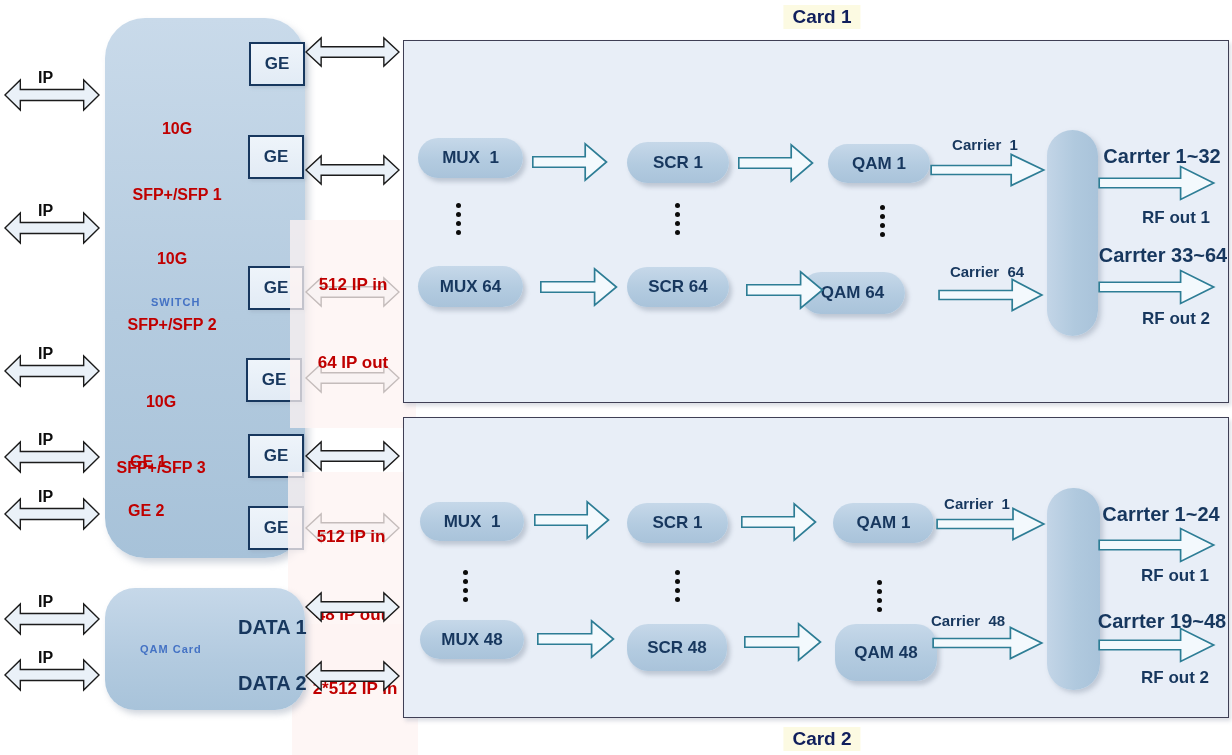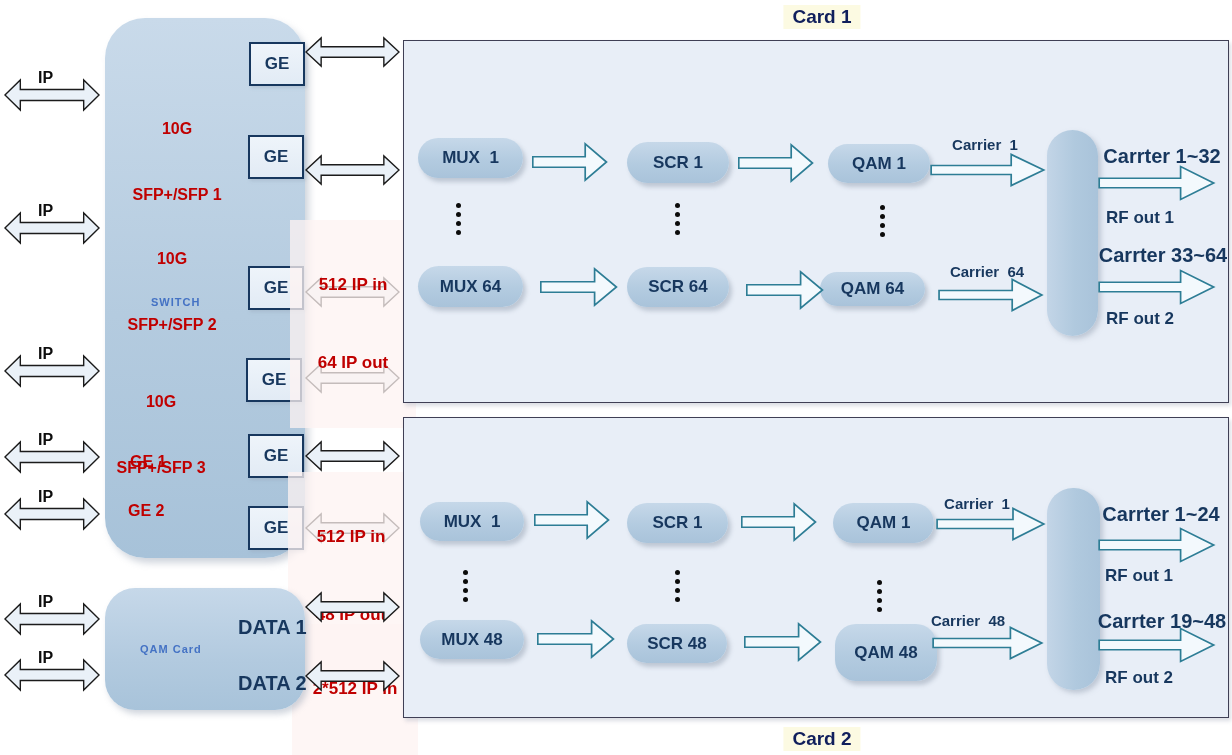--- a/index.html
+++ b/index.html
@@ -43,21 +43,21 @@
     border:2px solid #17375e;box-sizing:border-box;
     display:flex;align-items:center;justify-content:center;
     color:#17375e;font-weight:bold;font-size:17px;
     box-shadow:2px 2px 3px rgba(150,162,180,.35);
   }
   
   .lbl{position:absolute;font-weight:bold;color:#17375e;white-space:pre;}
   .ip{color:#0d0d0d;font-size:16px;}
   .navy15{font-size:15px;}
   .navy16{font-size:20px;}
-  .navy17{font-size:17px;}
+  .navy17{font-size:17px;margin-left:36px;}
   .red2{color:#c00000;text-align:center;font-size:16px;line-height:22px;}
   .rednote{color:#c00000;text-align:center;font-size:17px;line-height:26px;
            background:rgba(253,243,241,.75);padding:0 3px;}
   .bluetitle{color:#4472c4;font-size:11px;letter-spacing:1px;}
   .cardtitle{
     position:absolute;transform:translateX(-50%);
     color:#101f5c;font-weight:bold;font-size:19px;
     background:#fcfae2;padding:1px 9px;white-space:pre;
   }
   .cx{transform:translateX(-50%);}
@@ -181,21 +181,21 @@
     </svg>
 
   <div class="cardtitle" style="left:822px;top:5px">Card 1</div>
   <div class="panel" style="left:403px;top:40px;width:824px;height:361px"></div>
 
   <div class="pill" style="left:418px;top:138px;width:105px;height:40px">MUX  1</div>
   <div class="pill" style="left:418px;top:266px;width:105px;height:41px">MUX 64</div>
   <div class="pill" style="left:627px;top:142px;width:102px;height:41px">SCR 1</div>
   <div class="pill" style="left:627px;top:267px;width:102px;height:40px">SCR 64</div>
   <div class="pill" style="left:828px;top:144px;width:102px;height:39px">QAM 1</div>
-  <div class="pill" style="left:820px;top:272px;width:105px;height:34px">QAM 64</div>
+  <div class="pill" style="left:800px;top:272px;width:105px;height:42px">QAM 64</div>
 
   <svg class="abs" style="left:532px;top:141px;width:76px;height:42px" viewBox="0 0 100 44" preserveAspectRatio="none">
       <use href="#p-fa"></use>
     </svg>
   <svg class="abs" style="left:540px;top:266px;width:78px;height:42px" viewBox="0 0 100 44" preserveAspectRatio="none">
       <use href="#p-fa"></use>
     </svg>
   <svg class="abs" style="left:738px;top:142px;width:76px;height:42px" viewBox="0 0 100 44" preserveAspectRatio="none">
       <use href="#p-fa"></use>
     </svg>
@@ -244,21 +244,21 @@
       <i></i>
       <i></i>
     </div>
 
   <div class="panel" style="left:403px;top:417px;width:824px;height:299px"></div>
   <div class="cardtitle" style="left:822px;top:727px">Card 2</div>
 
   <div class="pill" style="left:420px;top:502px;width:104px;height:39px">MUX  1</div>
   <div class="pill" style="left:420px;top:620px;width:104px;height:39px">MUX 48</div>
   <div class="pill" style="left:627px;top:503px;width:101px;height:40px">SCR 1</div>
-  <div class="pill" style="left:627px;top:624px;width:100px;height:39px">SCR 48</div>
+  <div class="pill" style="left:627px;top:624px;width:100px;height:47px">SCR 48</div>
   <div class="pill" style="left:833px;top:503px;width:101px;height:40px">QAM 1</div>
   <div class="pill" style="left:835px;top:624px;width:102px;height:57px">QAM 48</div>
 
   <svg class="abs" style="left:534px;top:499px;width:76px;height:42px" viewBox="0 0 100 44" preserveAspectRatio="none">
       <use href="#p-fa"></use>
     </svg>
   <svg class="abs" style="left:537px;top:618px;width:78px;height:42px" viewBox="0 0 100 44" preserveAspectRatio="none">
       <use href="#p-fa"></use>
     </svg>
   <svg class="abs" style="left:741px;top:501px;width:76px;height:42px" viewBox="0 0 100 44" preserveAspectRatio="none">

